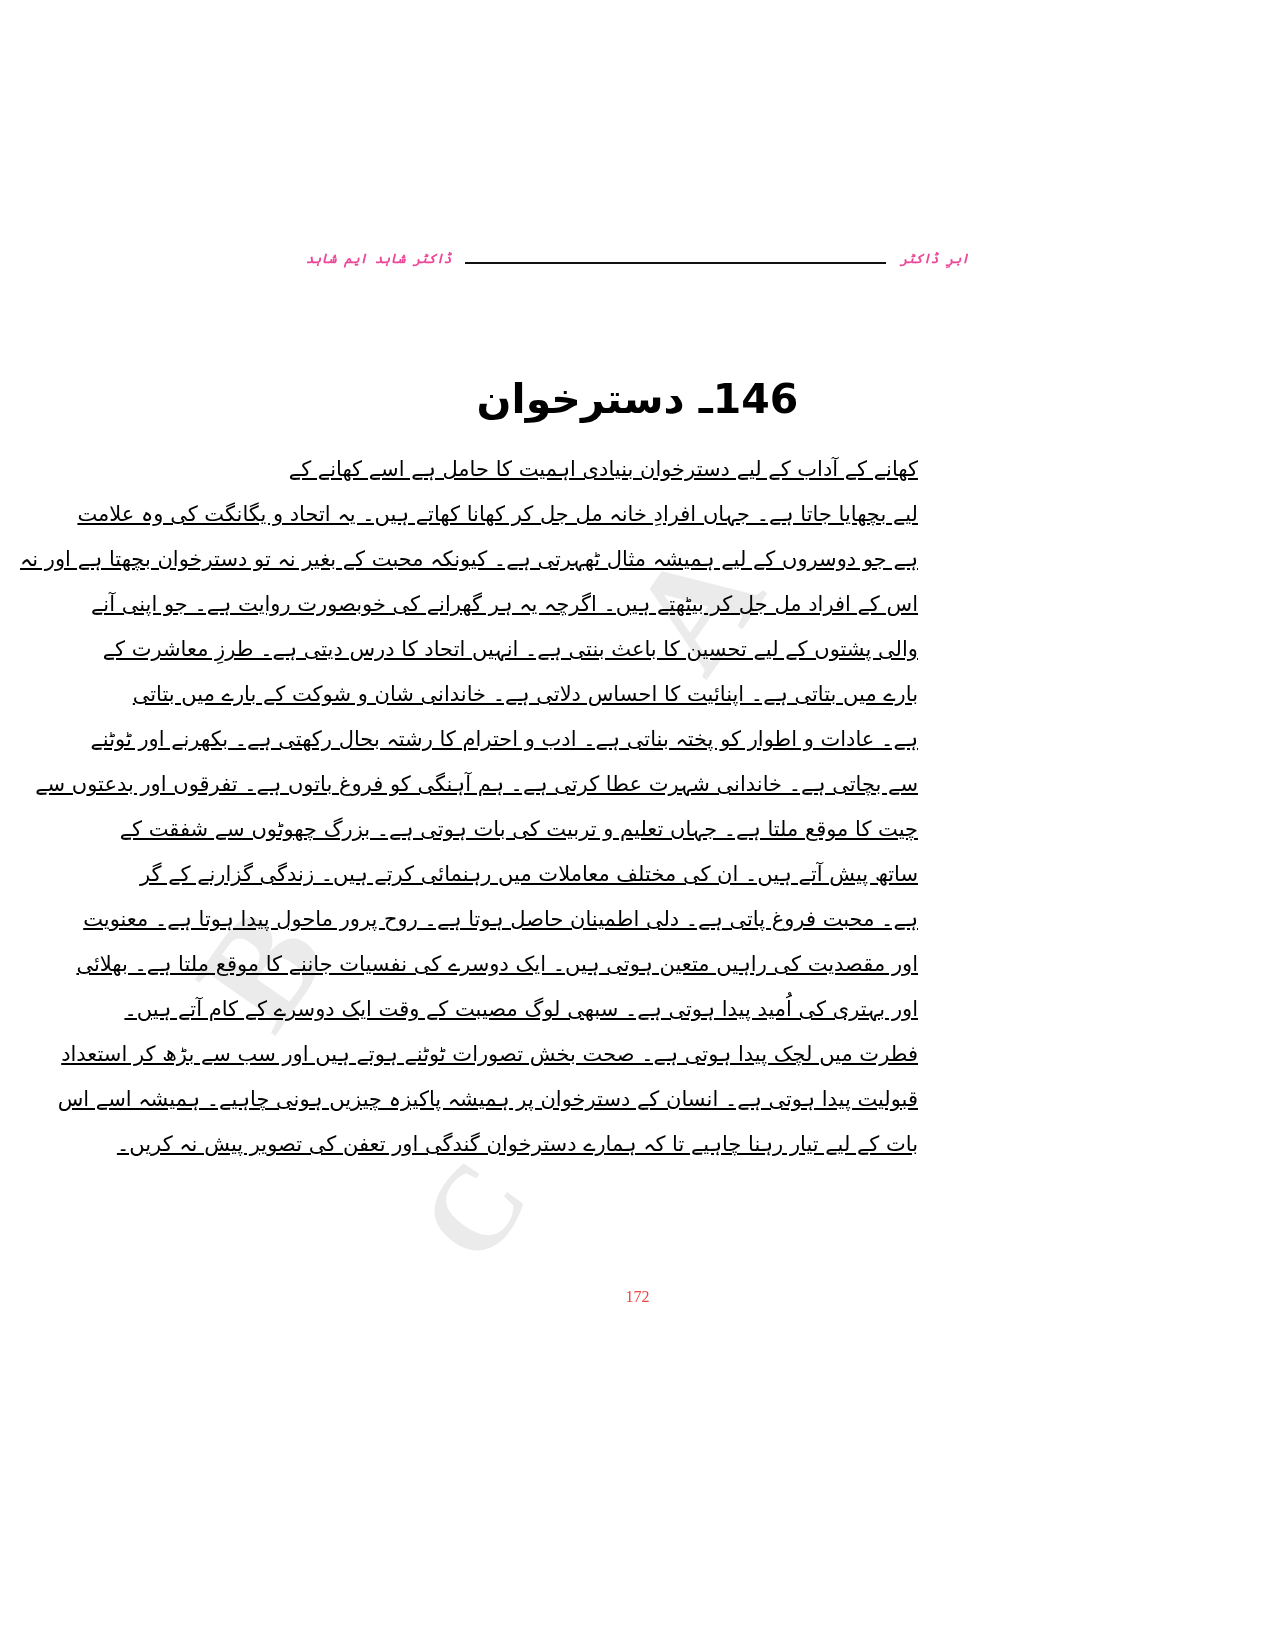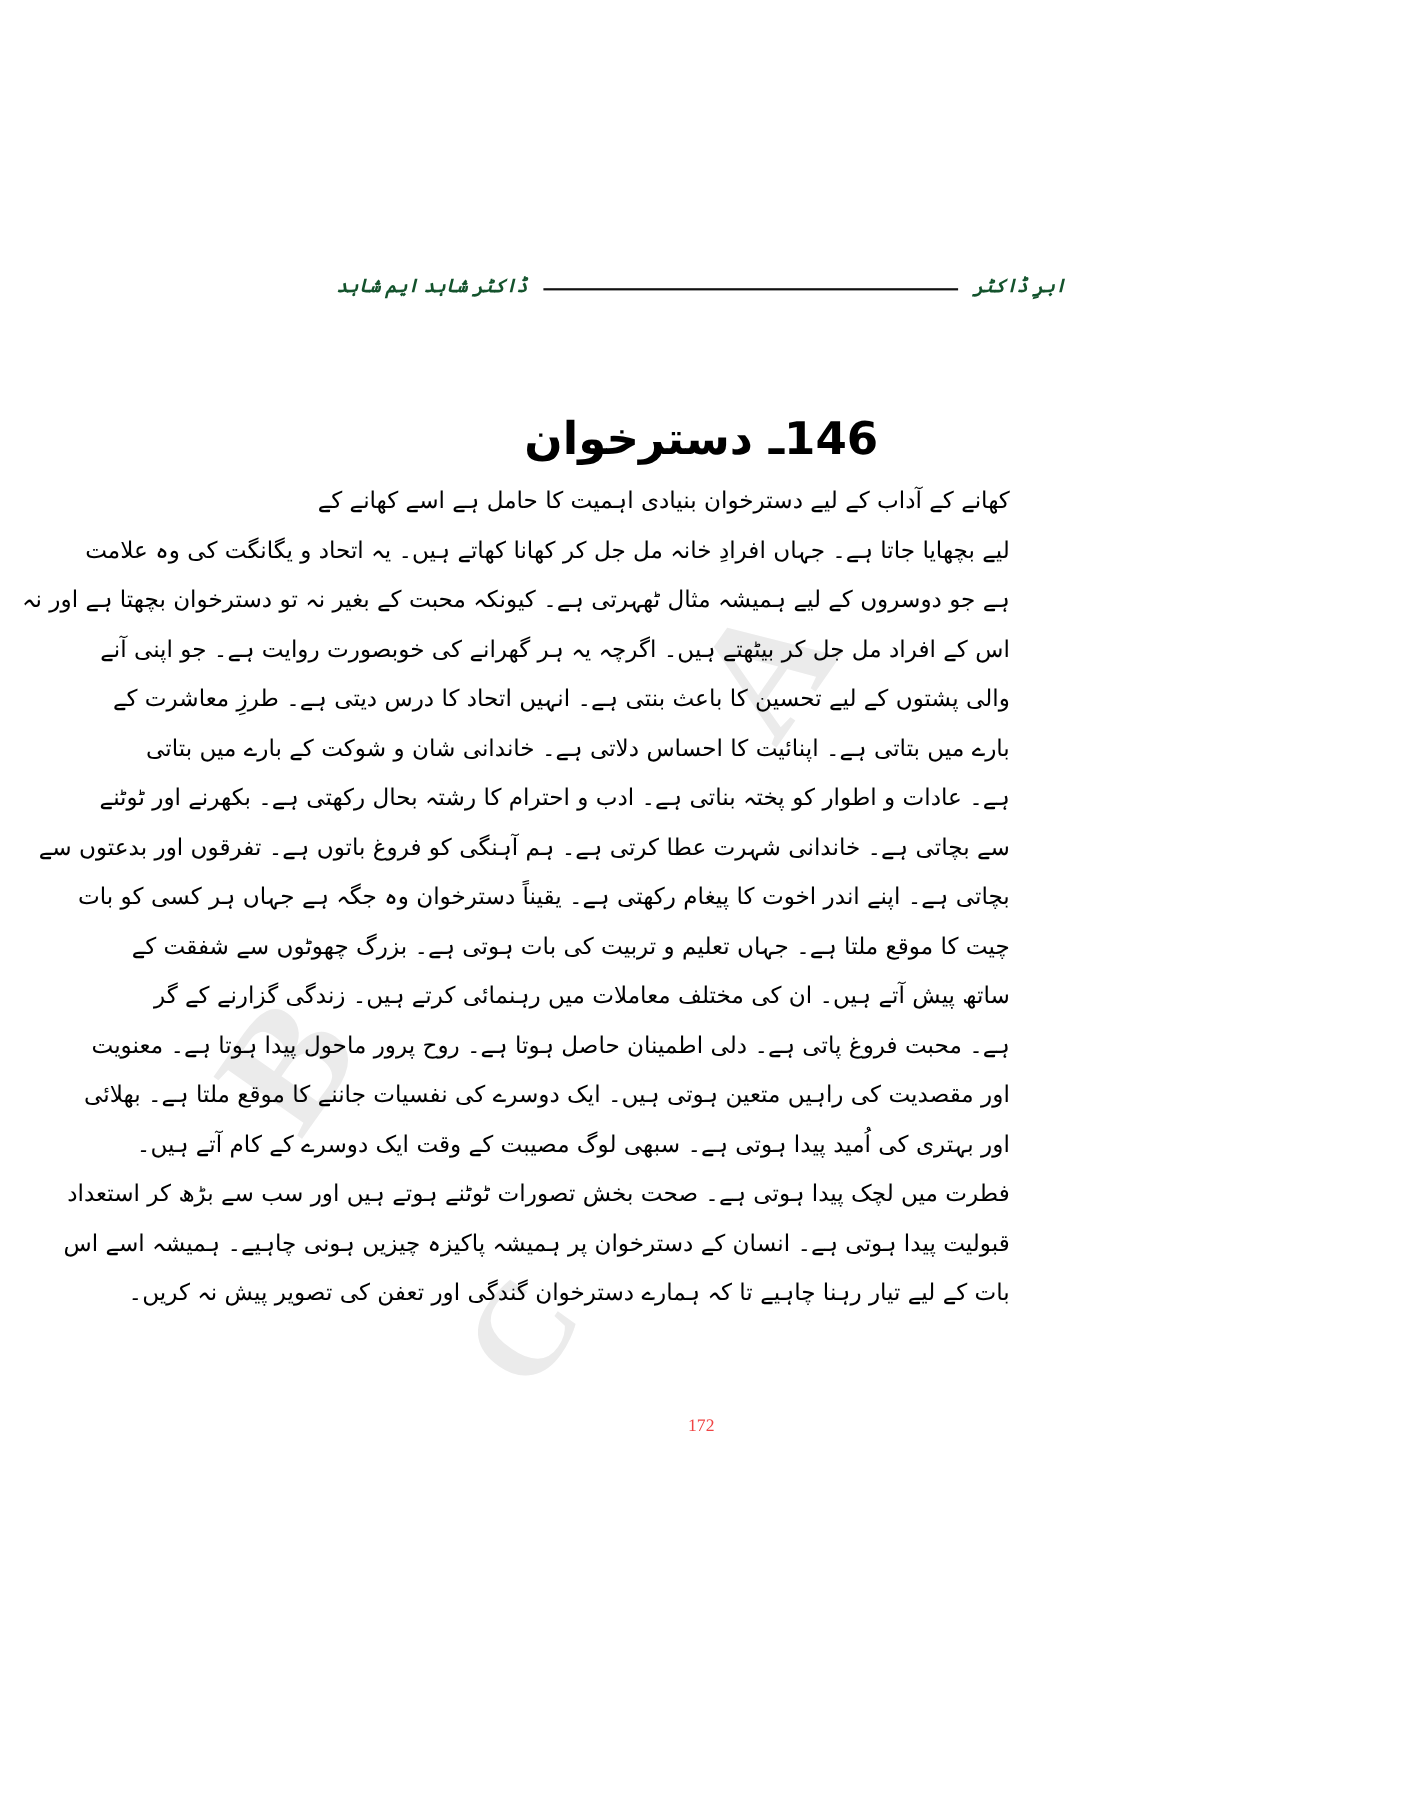--- a/index.html
+++ b/index.html
@@ -65,24 +65,24 @@
     display: flex;
     flex-direction: row-reverse;
     align-items: center;
     gap: 14px;
     z-index: 2;
   }
   .header-right-text,
   .header-left-text {
     direction: rtl;
     white-space: nowrap;
-    font-family: Liberation Sans, sans-serif;
-    font-size: 17px;
+    font-family: Liberation Mono, monospace;
+    font-size: 13px;
     line-height: 1.2;
-    color: #14532d;
+    color: #ec4899;
     font-style: italic;
     font-weight: 600;
   }
   .header-rule {
     flex: 1 1 auto;
     height: 0;
     border-top: 2px solid #111111;
     margin-top: 6px;
   }
 
@@ -98,26 +98,27 @@
     font-size: 41px;
     font-weight: 700;
     color: #000000;
     letter-spacing: 0px;
     z-index: 2;
   }
 
   
   .body-block {
     position: absolute;
-    top: 433px;
+    top: 447px;
     left: 306px;
     width: 612px;
     direction: rtl;
     text-align: justify;
     z-index: 2;
+    text-decoration: underline;
   }
   .body-line {
     direction: rtl;
     unicode-bidi: isolate;
     font-family: "DejaVu Sans", "Liberation Sans", sans-serif;
     font-size: 21px;
     line-height: 45px;
     color: #000000;
     white-space: nowrap;
     text-align: justify;
@@ -166,21 +167,20 @@
 
   <div class="body-block">
     <span class="body-line first-line">کھانے کے آداب کے لیے دسترخوان بنیادی اہمیت کا حامل ہے اسے کھانے کے</span>
     <span class="body-line">لیے بچھایا جاتا ہے۔ جہاں افرادِ خانہ مل جل کر کھانا کھاتے ہیں۔ یہ اتحاد و یگانگت کی وہ علامت</span>
     <span class="body-line">ہے جو دوسروں کے لیے ہمیشہ مثال ٹھہرتی ہے۔ کیونکہ محبت کے بغیر نہ تو دسترخوان بچھتا ہے اور نہ</span>
     <span class="body-line">اس کے افراد مل جل کر بیٹھتے ہیں۔ اگرچہ یہ ہر گھرانے کی خوبصورت روایت ہے۔ جو اپنی آنے</span>
     <span class="body-line">والی پشتوں کے لیے تحسین کا باعث بنتی ہے۔ انہیں اتحاد کا درس دیتی ہے۔ طرزِ معاشرت کے</span>
     <span class="body-line">بارے میں بتاتی ہے۔ اپنائیت کا احساس دلاتی ہے۔ خاندانی شان و شوکت کے بارے میں بتاتی</span>
     <span class="body-line">ہے۔ عادات و اطوار کو پختہ بناتی ہے۔ ادب و احترام کا رشتہ بحال رکھتی ہے۔ بکھرنے اور ٹوٹنے</span>
     <span class="body-line">سے بچاتی ہے۔ خاندانی شہرت عطا کرتی ہے۔ ہم آہنگی کو فروغ باتوں ہے۔ تفرقوں اور بدعتوں سے</span>
-    <span class="body-line">بچاتی ہے۔ اپنے اندر اخوت کا پیغام رکھتی ہے۔ یقیناً دسترخوان وہ جگہ ہے جہاں ہر کسی کو بات</span>
     <span class="body-line">چیت کا موقع ملتا ہے۔ جہاں تعلیم و تربیت کی بات ہوتی ہے۔ بزرگ چھوٹوں سے شفقت کے</span>
     <span class="body-line">ساتھ پیش آتے ہیں۔ ان کی مختلف معاملات میں رہنمائی کرتے ہیں۔ زندگی گزارنے کے گر</span>
     <span class="body-line">ہے۔ محبت فروغ پاتی ہے۔ دلی اطمینان حاصل ہوتا ہے۔ روح پرور ماحول پیدا ہوتا ہے۔ معنویت</span>
     <span class="body-line">اور مقصدیت کی راہیں متعین ہوتی ہیں۔ ایک دوسرے کی نفسیات جاننے کا موقع ملتا ہے۔ بھلائی</span>
     <span class="body-line">اور بہتری کی اُمید پیدا ہوتی ہے۔ سبھی لوگ مصیبت کے وقت ایک دوسرے کے کام آتے ہیں۔</span>
     <span class="body-line">فطرت میں لچک پیدا ہوتی ہے۔ صحت بخش تصورات ٹوٹنے ہوتے ہیں اور سب سے بڑھ کر استعداد</span>
     <span class="body-line">قبولیت پیدا ہوتی ہے۔ انسان کے دسترخوان پر ہمیشہ پاکیزہ چیزیں ہونی چاہیے۔ ہمیشہ اسے اس</span>
     <span class="body-line last-line">بات کے لیے تیار رہنا چاہیے تا کہ ہمارے دسترخوان گندگی اور تعفن کی تصویر پیش نہ کریں۔</span>
   </div>
 

